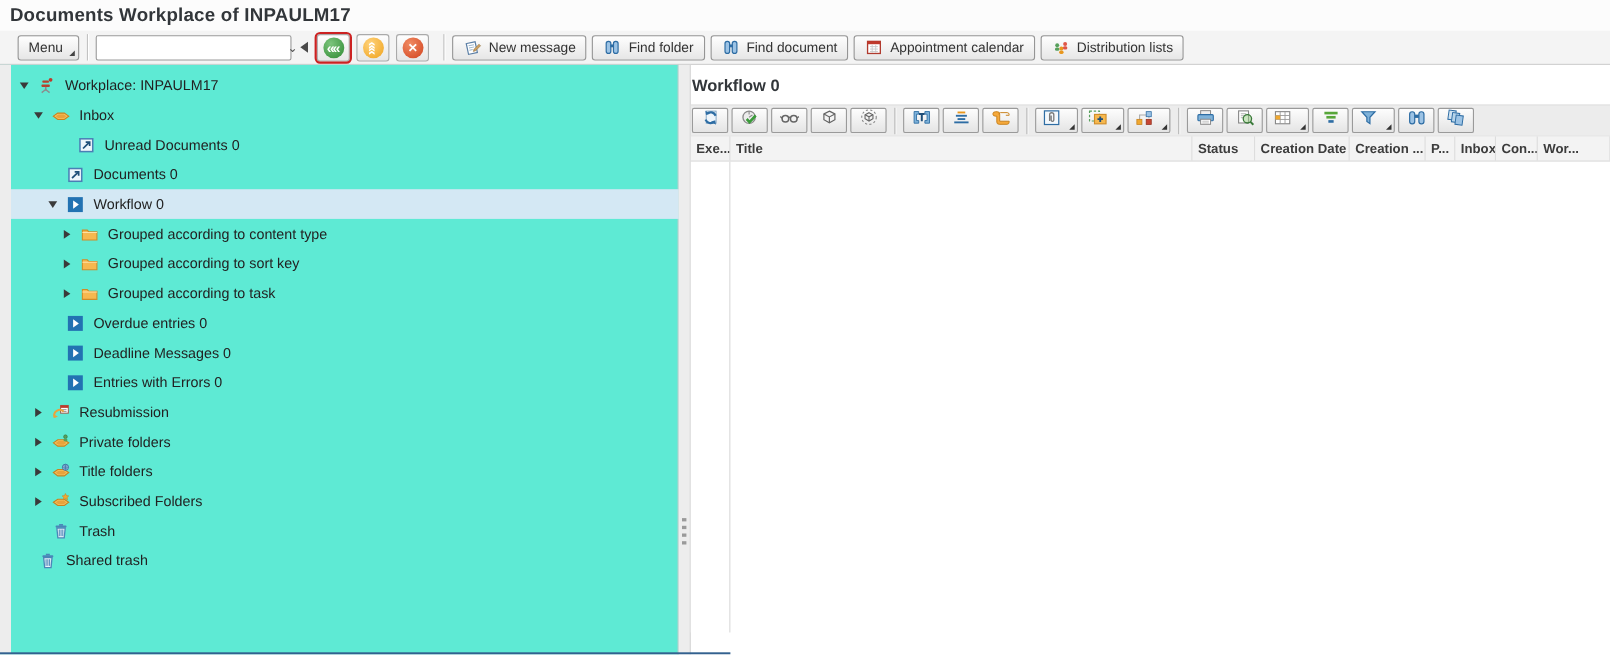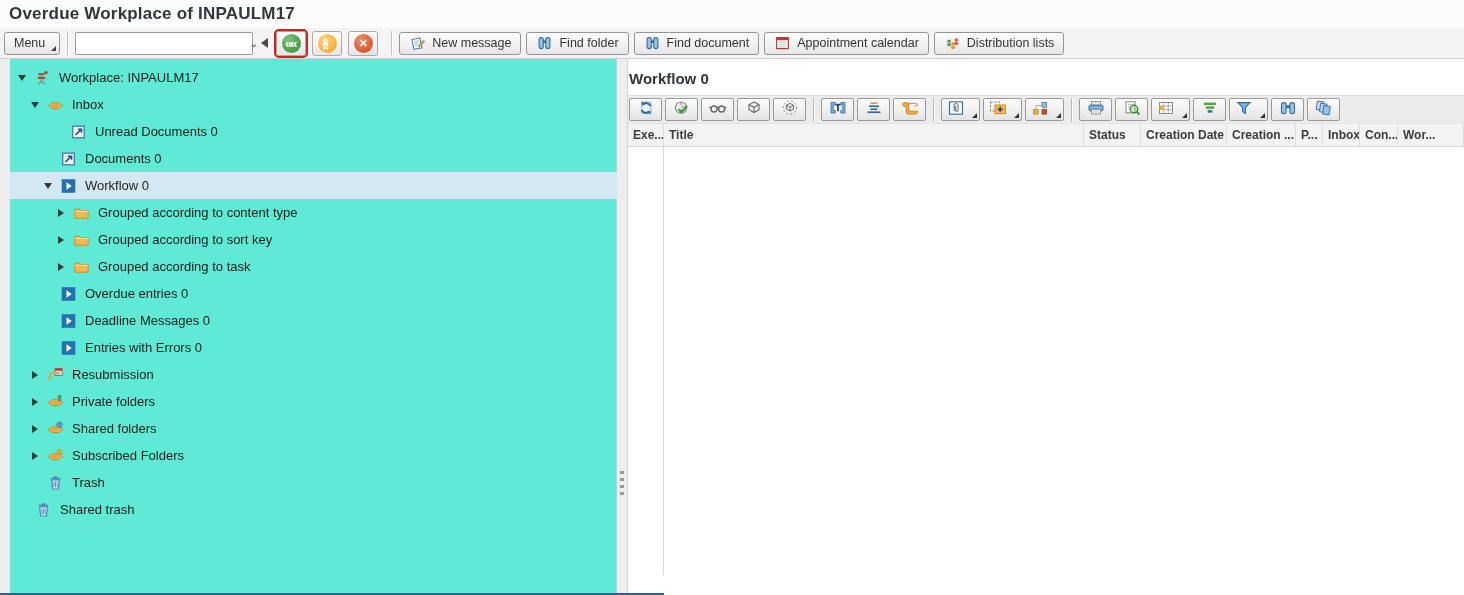--- a/index.html
+++ b/index.html
@@ -6,21 +6,21 @@
   html,body { width:1464px; height:595px; overflow:hidden; font-family:"Liberation Sans", sans-serif; background:#fff; }
   .root { position:relative; width:1464px; height:595px; background:#fff; }
 
   
   .titlebar { position:absolute; left:0; top:0; width:100%; height:28px; background:#fcfcfc; display:flex; align-items:center; padding-left:9px; }
   .titlebar h1 { font-size:17px; font-weight:bold; color:#32363a; letter-spacing:.2px; }
 
   
   .toolbar { position:absolute; left:0; top:28px; width:100%; height:31px; background:#f4f4f4; border-bottom:1px solid #cfcfcf; display:flex; align-items:center; padding:0 4px; }
   .btn { display:inline-flex; align-items:center; gap:6px; height:23px; padding:0 9px; background:linear-gradient(#fefefe,#e6e6e6); border:1px solid #959595; border-radius:3px; font-size:12.5px; color:#333; cursor:default; }
-  .menu-btn { position:relative; padding-right:14px; }
+  .menu-btn { position:relative; padding-right:14px;margin-left:12px; }
   .menu-btn .corner { position:absolute; right:3px; bottom:3px; width:0; height:0; border-left:5px solid transparent; border-bottom:5px solid #444; }
   .vsep { width:1px; height:24px; background:#c2c2c2; margin:0 7px; box-shadow:1px 0 0 #fff; }
   .combo { position:relative; width:178px; height:23px; background:#fff; border:1px solid #9a9a9a; border-radius:2px; display:flex; align-items:center; }
   .combo input { border:none; outline:none; flex:1; height:100%; padding:0 6px; font-size:12.5px; background:transparent; }
   .combo .chev { width:18px; text-align:center; color:#555; font-size:11px; }
   .tri-left { width:0; height:0; border-top:5px solid transparent; border-bottom:5px solid transparent; border-right:7px solid #4a4a4a; margin:0 8px; }
   .navbtn { width:30px; height:25px; display:inline-flex; align-items:center; justify-content:center; background:linear-gradient(#fefefe,#e6e6e6); border:1px solid #aaa; border-radius:3px; margin-right:6px; }
   .navbtn.focused { outline:2px solid #cc2222; outline-offset:0px; }
   .circle { width:19px; height:19px; border-radius:50%; display:flex; align-items:center; justify-content:center; color:#fff; font-weight:bold; }
   .circle.green { background:radial-gradient(circle at 35% 30%, #7cc47c, #2f8a33); font-size:13px; letter-spacing:-2px; padding-right:2px; }
@@ -66,21 +66,21 @@
   .exe-divider { position:absolute; left:35px; top:0; width:1px; height:100%; background:#d9d9d9; }
 
   .tree-bottom-line { position:absolute; left:0; bottom:0; width:664px; height:2px; background:#33618f; }
 </style>
 </head>
 <body>
 
 <div class="root">
 
   <div class="titlebar">
-    <h1>Overdue Workplace of INPAULM17</h1>
+    <h1>Documents Workplace of INPAULM17</h1>
   </div>
 
   <div class="toolbar">
     <div class="btn menu-btn">
       <span>Menu</span>
       <span class="corner"></span>
     </div>
     <div class="vsep"></div>
     <div class="combo">
       <input value="" placeholder="" style="">
@@ -325,21 +325,21 @@
               <span class="exp-closed"></span>
             </span>
             <span class="tree-icon">
               <svg width="17" height="16" viewBox="0 0 16 16" xmlns="http://www.w3.org/2000/svg">
                 <path d="M1 8.6 L5 5.8 H11 L15 8.6 L11 11.6 H5 Z" fill="#f6c05c" stroke="#c8821e" stroke-width="1"></path>
                 <path d="M3.2 8.7 L5.6 7 h4.8 l2.4 1.7 -2.4 1.7 H5.6 Z" fill="#e8a33d"></path>
                 <circle cx="12" cy="3.8" r="2.8" fill="#9cc3e5" stroke="#3a6f9f" stroke-width="0.8"></circle>
                 <path d="M9.2 3.8 h5.6 M12 1 v5.6 M10.2 2 c1.2 1 2.4 1 3.6 0 M10.2 5.6 c1.2-1 2.4-1 3.6 0" stroke="#3a6f9f" stroke-width="0.6" fill="none"></path>
               </svg>
             </span>
-            <span class="tree-label">Shared folders</span>
+            <span class="tree-label">Title folders</span>
           </div>
           <div class="tree-row" style="padding-left: 15px;">
             <span class="arrowbox">
               <span class="exp-closed"></span>
             </span>
             <span class="tree-icon">
               <svg width="17" height="16" viewBox="0 0 16 16" xmlns="http://www.w3.org/2000/svg">
                 <path d="M1 8.6 L5 5.8 H11 L15 8.6 L11 11.6 H5 Z" fill="#f6c05c" stroke="#c8821e" stroke-width="1"></path>
                 <path d="M3.2 8.7 L5.6 7 h4.8 l2.4 1.7 -2.4 1.7 H5.6 Z" fill="#e8a33d"></path>
                 <path d="M12 0.6 l0.9 1.9 2.1 0.3 -1.5 1.5 0.4 2.1 -1.9-1 -1.9 1 0.4-2.1 -1.5-1.5 2.1-0.3 z" fill="#f0a830" stroke="#c8821e" stroke-width="0.5"></path>

